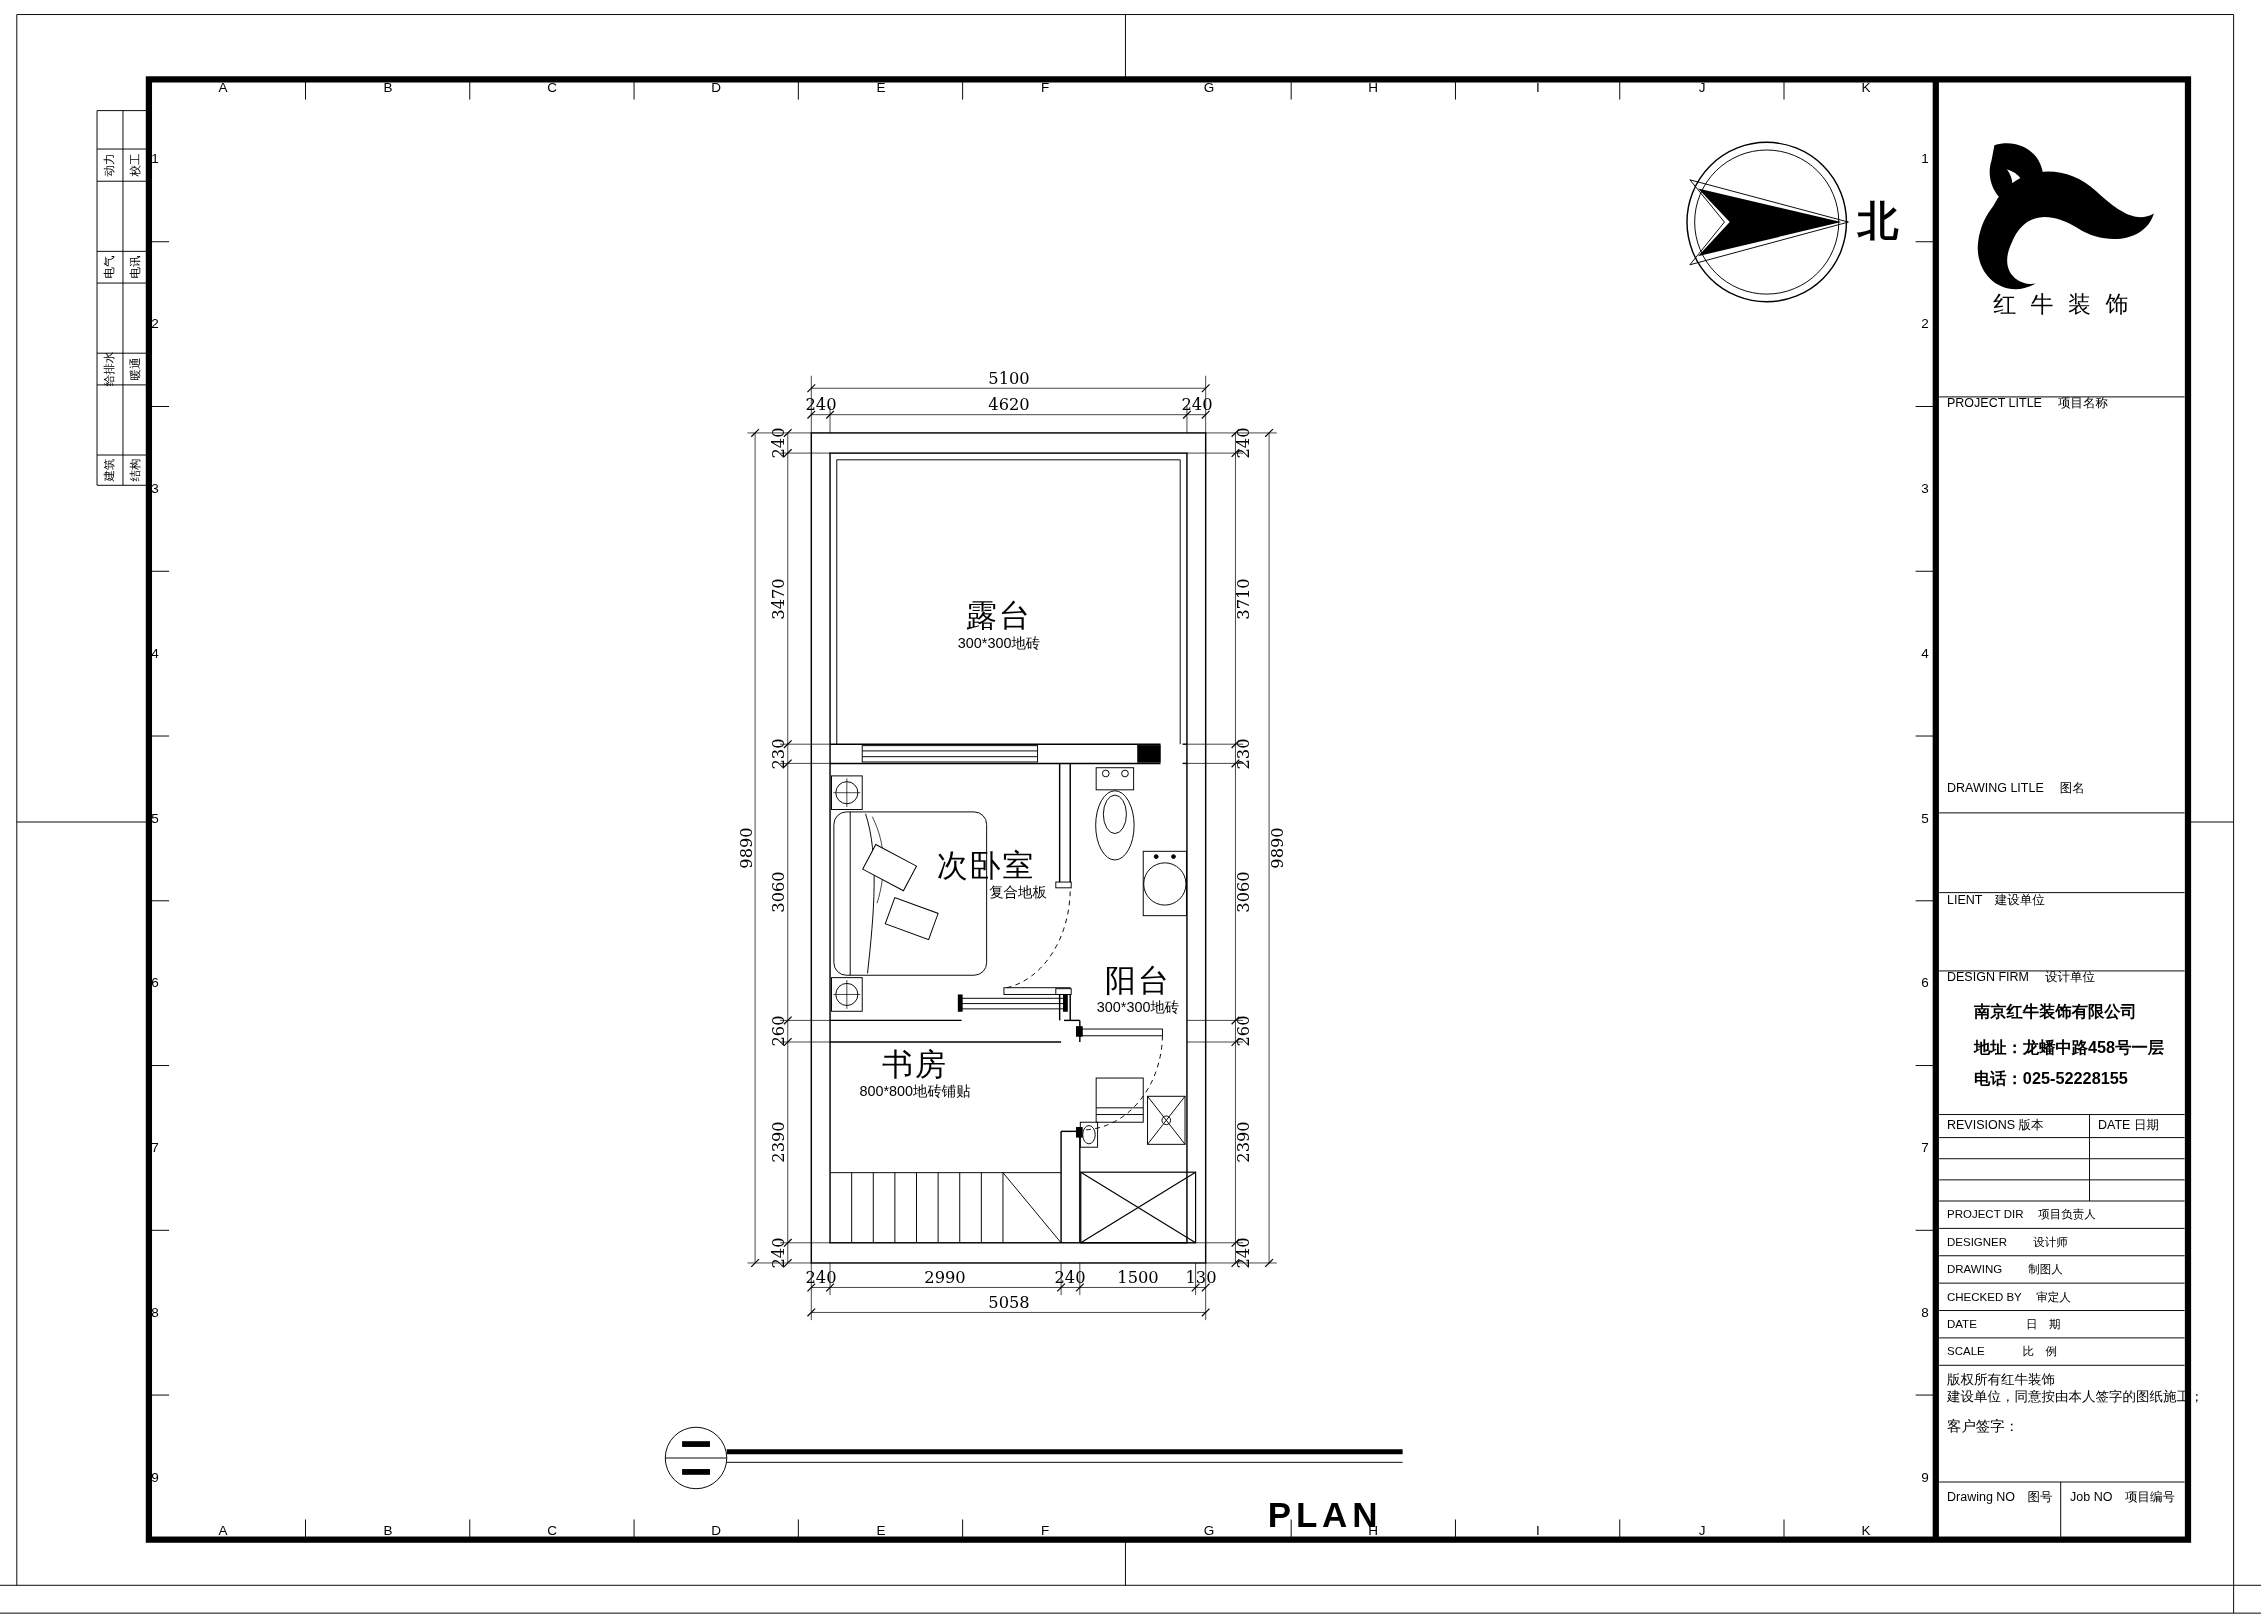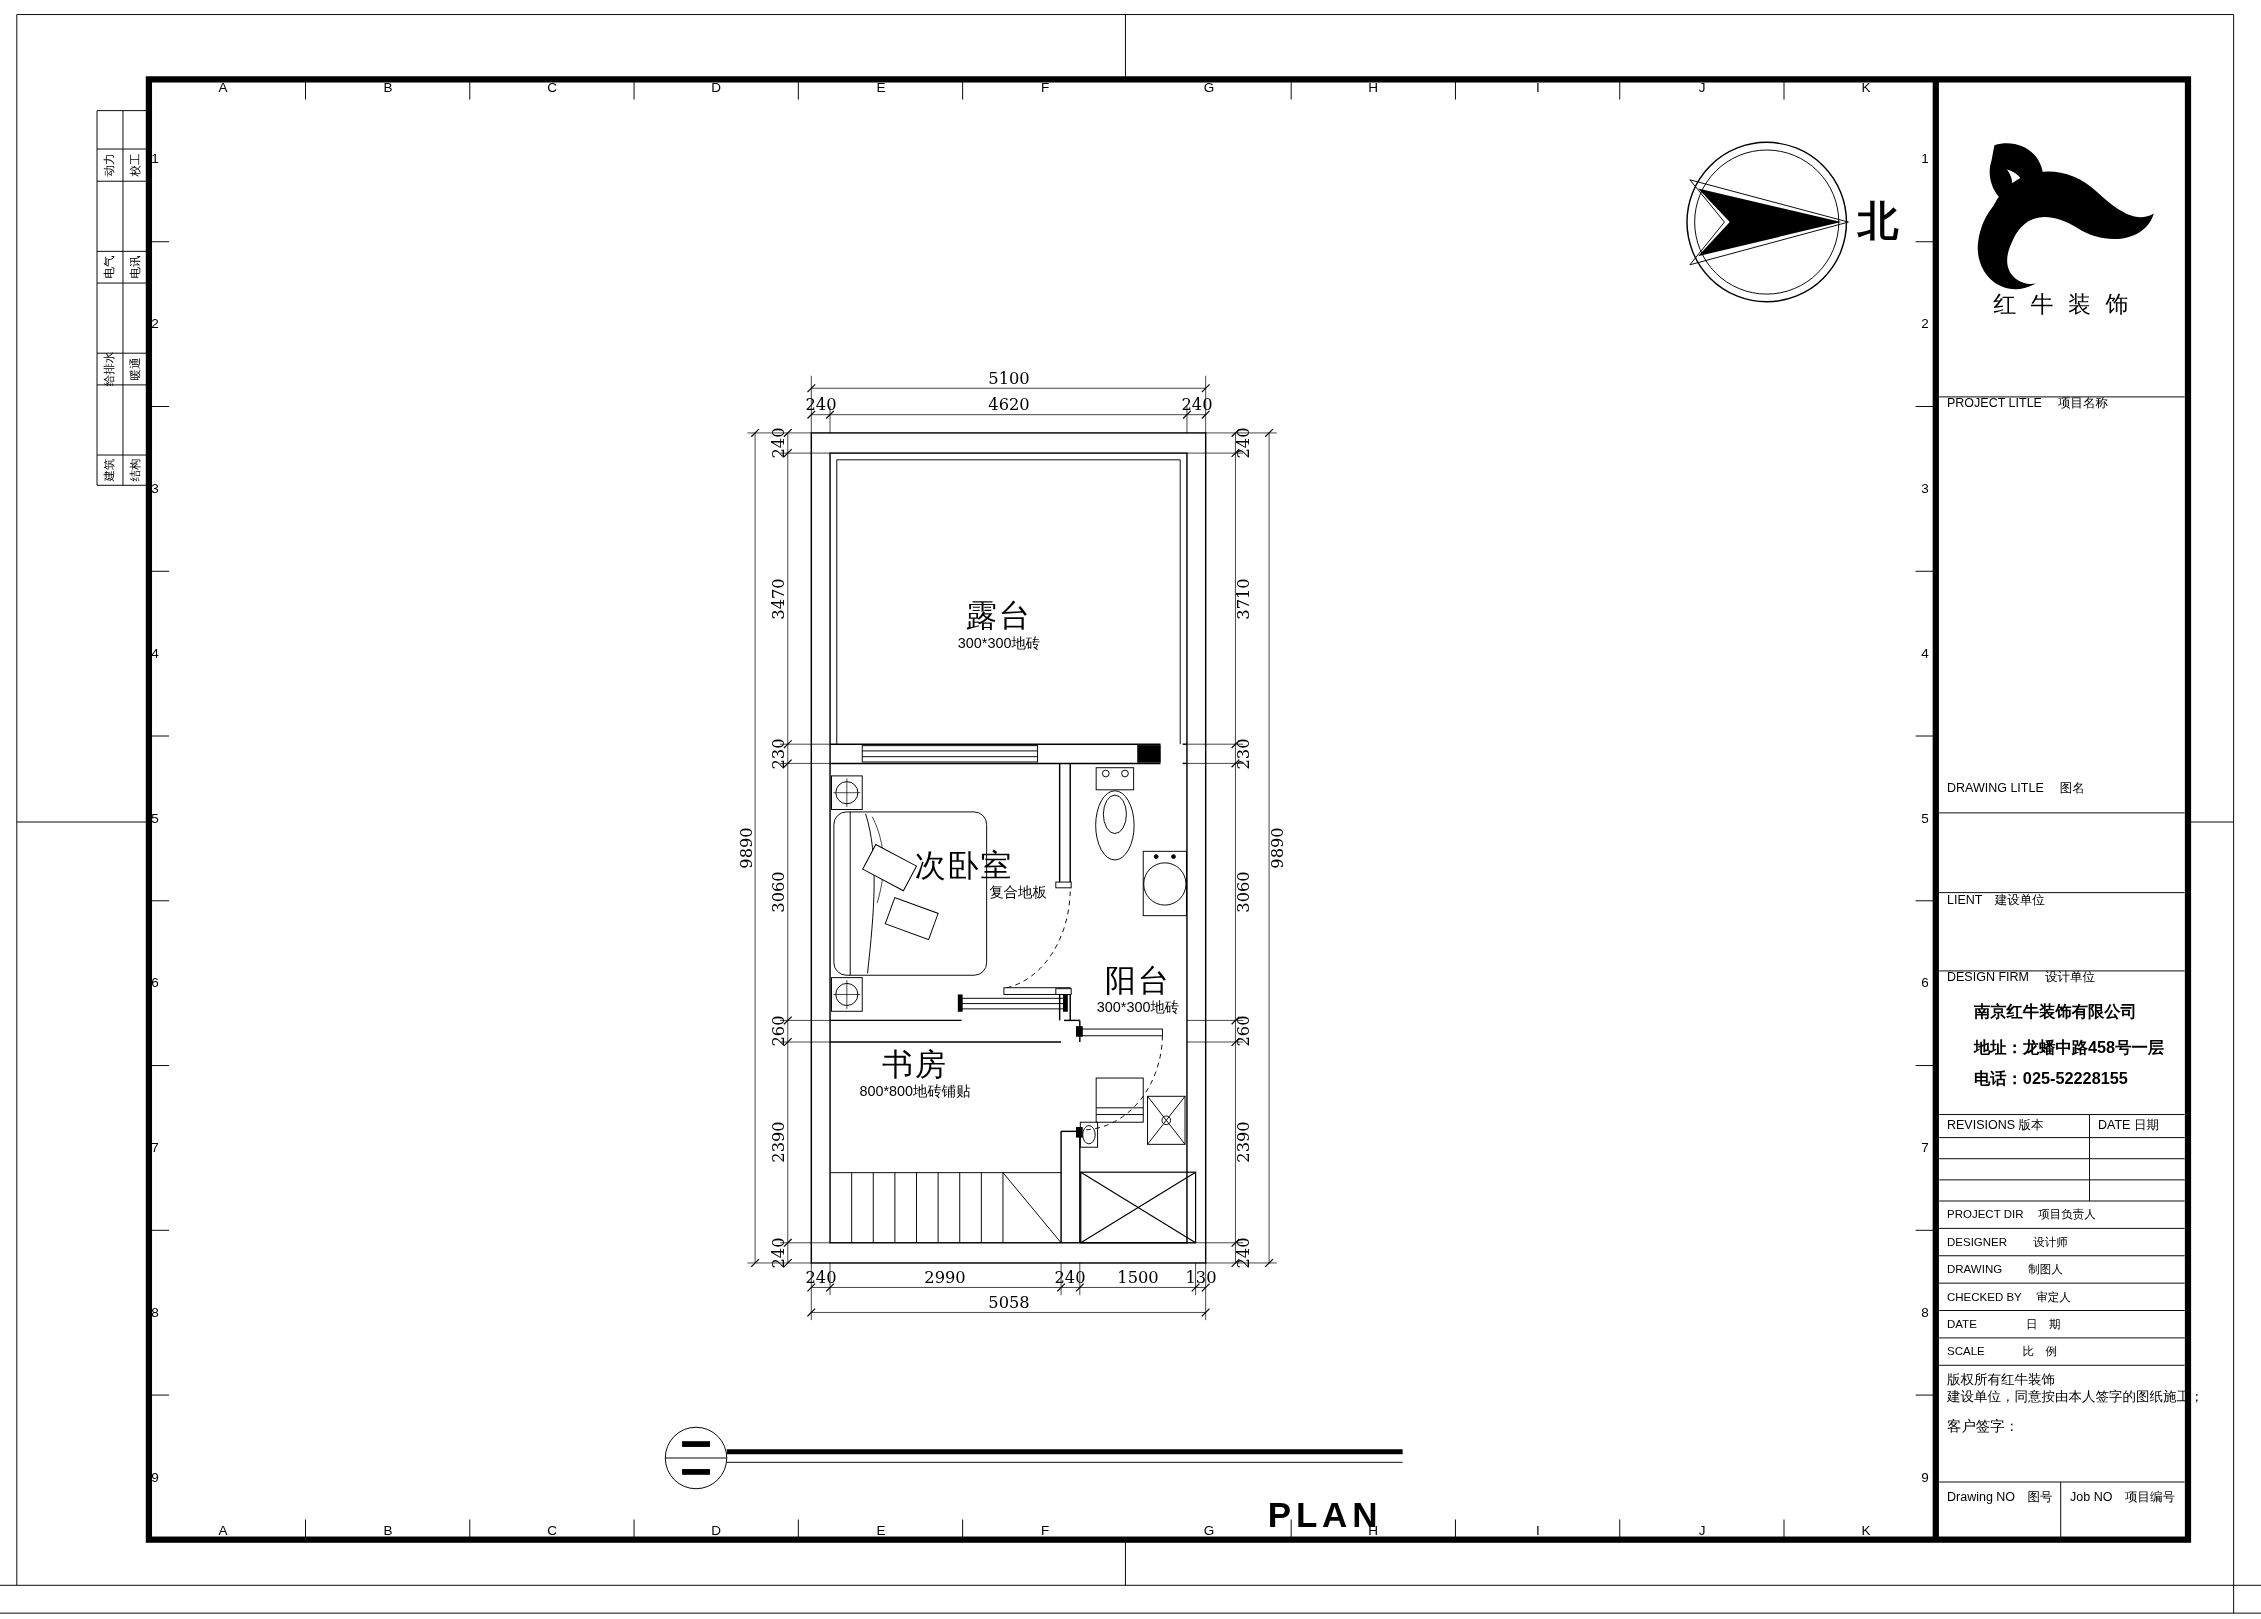--- a/index.html
+++ b/index.html
@@ -388,21 +388,21 @@
 <div class="lbl v mt" style="left:136px;top:267px">电讯</div>
 <div class="lbl v mt" style="left:110px;top:369px">给排水</div>
 <div class="lbl v mt" style="left:136px;top:369px">暖通</div>
 <div class="lbl v mt" style="left:110px;top:470px">建筑</div>
 <div class="lbl v mt" style="left:136px;top:470px">结构</div>
 
 <div class="lbl north" style="left:1878px;top:221px">北</div>
 
 <div class="lbl room" style="left:999px;top:615px">露台</div>
 <div class="lbl fin" style="left:999px;top:643px">300*300地砖</div>
-<div class="lbl room" style="left:964px;top:865px">次卧室</div>
+<div class="lbl room" style="left:986px;top:865px">次卧室</div>
 <div class="lbl fin" style="left:1018px;top:892px">复合地板</div>
 <div class="lbl room" style="left:1138px;top:980px">阳台</div>
 <div class="lbl fin" style="left:1138px;top:1007px">300*300地砖</div>
 <div class="lbl room" style="left:915px;top:1064px">书房</div>
 <div class="lbl fin" style="left:915px;top:1091px">800*800地砖铺贴</div>
 
 <div class="lbl dim" style="left:1009px;top:379px">5100</div>
 <div class="lbl dim" style="left:821px;top:405px">240</div>
 <div class="lbl dim" style="left:1009px;top:405px">4620</div>
 <div class="lbl dim" style="left:1197px;top:405px">240</div>

